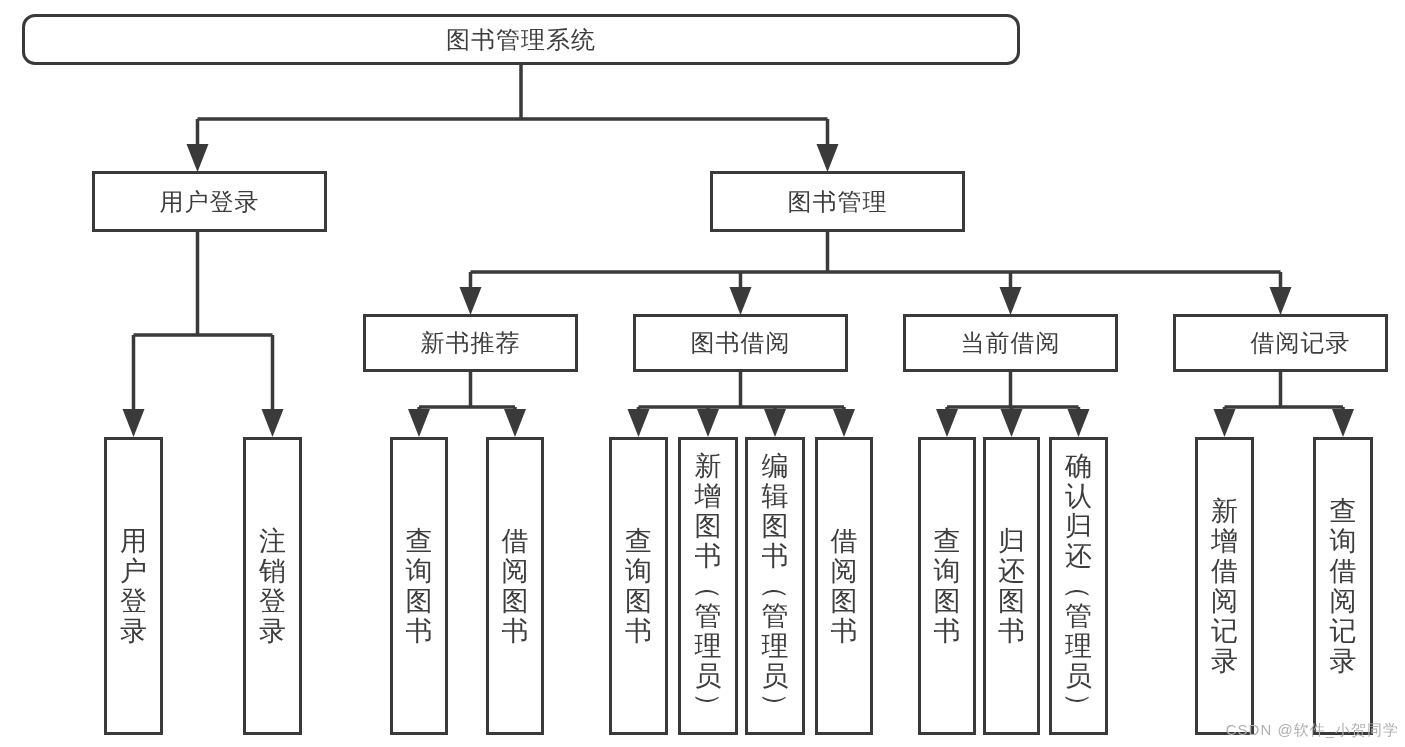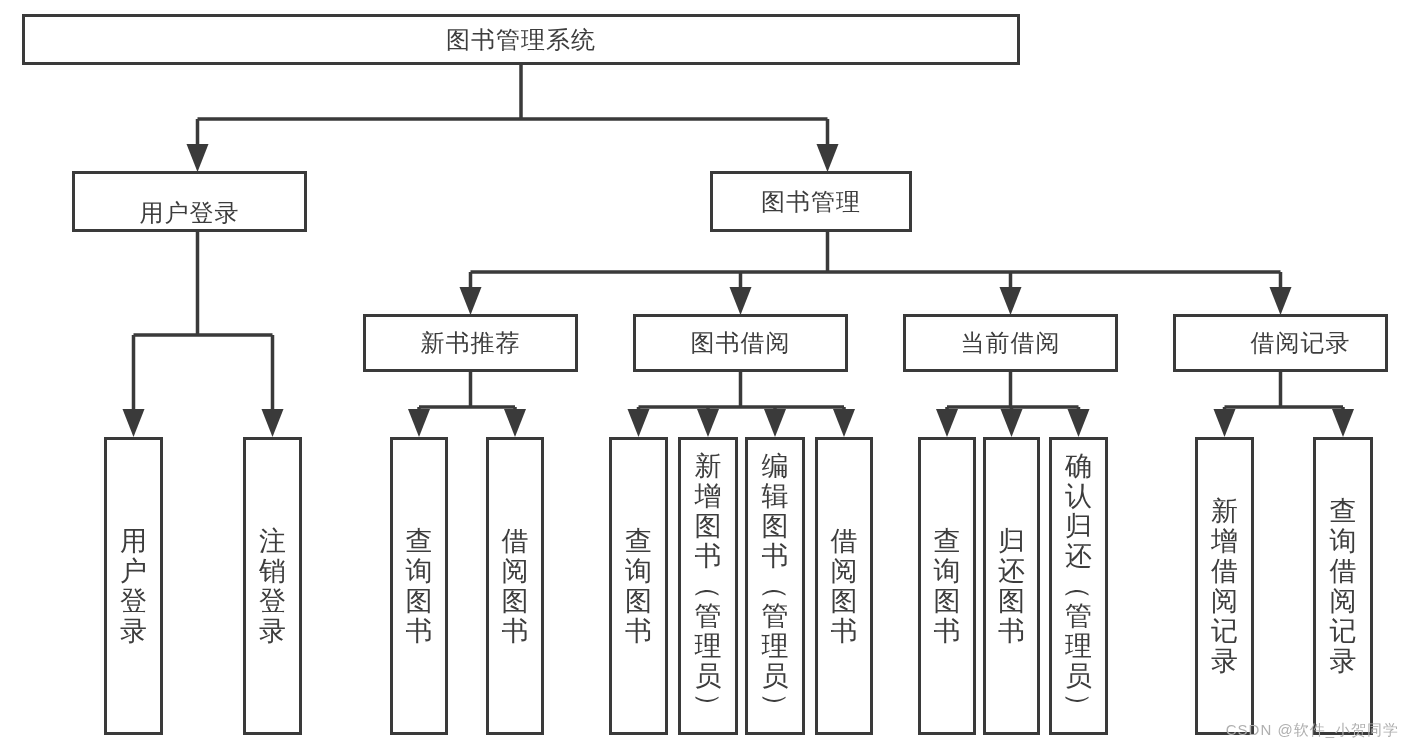--- a/index.html
+++ b/index.html
@@ -98,28 +98,28 @@
         <polygon points="1000.5,409 1022.5,409 1011.5,437" fill="#3a3a3a"></polygon>
         <polygon points="1067.5,409 1089.5,409 1078.5,437" fill="#3a3a3a"></polygon>
       </g>
       <g>
         <path d="M1280.5 372 V407 M1224.5 407 H1343 M1224.5 407 V413 M1343 407 V413" fill="none" stroke="#3a3a3a" stroke-width="3.5"></path>
         <polygon points="1213.5,409 1235.5,409 1224.5,437" fill="#3a3a3a"></polygon>
         <polygon points="1332,409 1354,409 1343,437" fill="#3a3a3a"></polygon>
       </g>
     </svg>
 
-  <div class="node hbox root" style="left:22px; top:14px; width:998px; height:51px;">
+  <div class="node hbox root" style="left:22px; top:14px; width:998px; height:51px;border-radius:13px;">
     <span>图书管理系统</span>
   </div>
 
-  <div class="node hbox" style="left:72px; top:171px; width:235px; height:61px;align-items:flex-end;">
+  <div class="node hbox" style="left:92px; top:171px; width:235px; height:61px;">
     <span>用户登录</span>
   </div>
-  <div class="node hbox" style="left:710px; top:171px; width:202px; height:61px;">
+  <div class="node hbox" style="left:710px; top:171px; width:255px; height:61px;">
     <span>图书管理</span>
   </div>
 
   <div class="node hbox" style="left:363px; top:314px; width:215px; height:58px;font-family:Liberation Serif, serif;">
     <span>新书推荐</span>
   </div>
   <div class="node hbox" style="left:903px; top:314px; width:215px; height:58px;">
     <span>当前借阅</span>
   </div>
   <div class="node hbox" style="left:633px; top:314px; width:215px; height:58px;">

